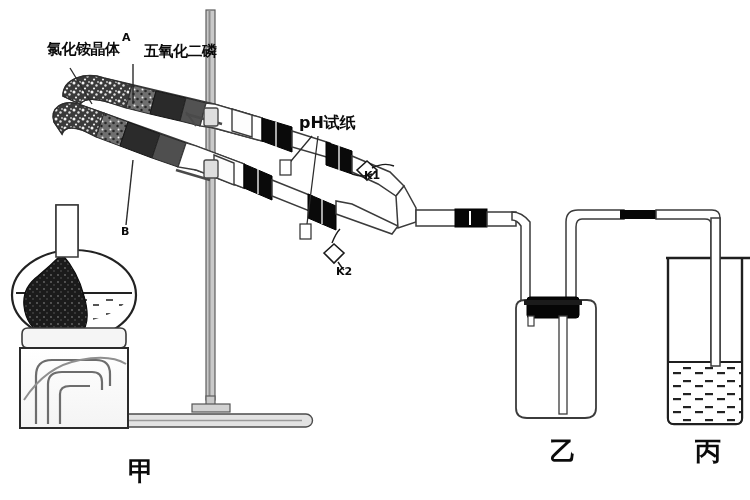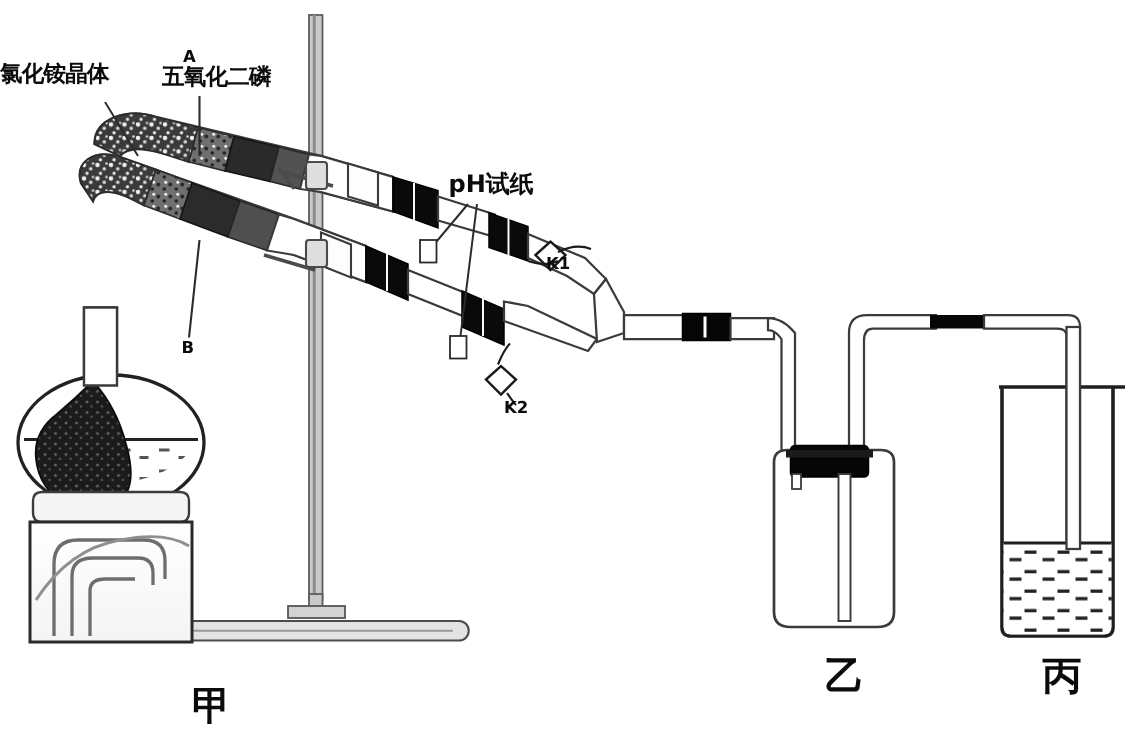--- a/index.html
+++ b/index.html
@@ -12,21 +12,21 @@
   svg.apparatus{position:absolute;left:0;top:0;width:750px;height:500px;}
 
   .lbl{
     position:absolute;
     font-family:"DejaVu Sans","Liberation Sans",sans-serif;
     color:#0b0b0b;
     white-space:nowrap;
     line-height:1;
     user-select:none;
   }
-  .lbl-cn-small{font-size:15px;font-weight:700;letter-spacing:-0.5px;}
+  .lbl-cn-small{font-size:15px;font-weight:700;letter-spacing:-0.5px;padding-left:47px;}
   .lbl-cn-big{font-size:26px;font-weight:700;}
   .lbl-lat{font-size:11px;font-weight:700;font-style:normal;}
   .lbl-ph{font-size:16px;font-weight:700;}
 </style>
 </head>
 <body>
 
 <div id="stage">
 
   <svg class="apparatus" viewBox="0 0 750 500">
@@ -251,21 +251,21 @@
       <line x1="133" y1="64" x2="133" y2="104" stroke="#2b2b2b" stroke-width="1.4"></line>
 
       <line x1="126" y1="225" x2="133" y2="160" stroke="#2b2b2b" stroke-width="1.4"></line>
     </g>
   </svg>
 
   <div class="lbl lbl-cn-small" style="left:0px;top:42px;">氯化铵晶体</div>
 
   <div class="lbl lbl-lat" style="left:122px;top:32px;">A</div>
 
-  <div class="lbl lbl-cn-small" style="left:108px;top:44px;">五氧化二磷</div>
+  <div class="lbl lbl-cn-small" style="left:97px;top:44px;">五氧化二磷</div>
 
   <div class="lbl lbl-lat" style="left:121px;top:226px;">B</div>
 
   <div class="lbl lbl-ph" style="left:299px;top:115px;">pH试纸</div>
 
   <div class="lbl lbl-lat" style="left:364px;top:170px;">K1</div>
 
   <div class="lbl lbl-lat" style="left:336px;top:266px;">K2</div>
 
   <div class="lbl lbl-cn-big" style="left:128px;top:458px;">甲</div>

